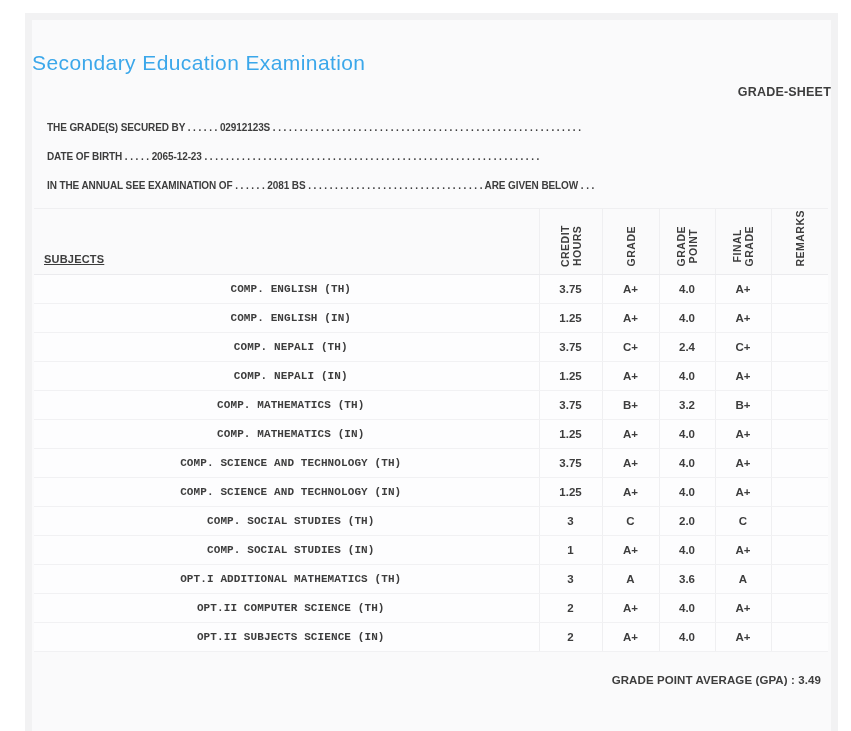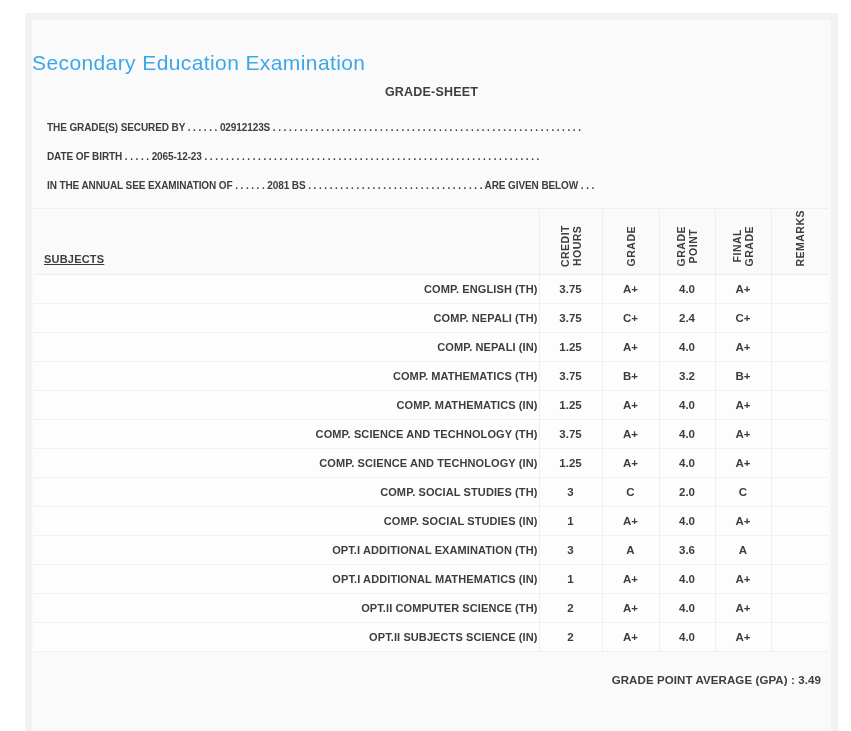--- a/index.html
+++ b/index.html
@@ -19,21 +19,21 @@
   .panel{
     margin:13px 13px 0 25px;width:813px;min-height:780px;
     background:var(--panel_frame);padding:7px;
   }
   .card{background:var(--panel_bg);min-height:766px;padding-bottom:10px;}
   .exam-title{
     padding-top:31px;text-align:left;font-size:21px;font-weight:400;
     color:var(--title_blue);letter-spacing:0.4px;
   }
   .gradesheet-heading{
-    text-align:center;margin-top:10px;font-size:12.5px;font-weight:bold;
+    text-align:right;margin-top:10px;font-size:12.5px;font-weight:bold;
     letter-spacing:0.2px;
   }
   .info{margin-top:14px;padding:0 15px;}
   .info-line{
     font-size:10px;font-weight:bold;line-height:29px;
     white-space:nowrap;overflow:hidden;letter-spacing:-0.1px;
   }
   .table-wrap{margin:8px 3px 0 2px;}
   table{width:100%;border-collapse:collapse;table-layout:fixed;}
   col.c-subjects{width:auto;}
@@ -51,21 +51,21 @@
   th.subjects{text-align:left;padding:0 0 9px 10px;font-size:11px;letter-spacing:0.2px;text-decoration:underline;}
   th.vert{text-align:center;padding-bottom:3px;}
   th.vert .rot{
     display:inline-block;writing-mode:vertical-rl;transform:rotate(180deg);
     font-size:10.5px;line-height:12px;letter-spacing:0.5px;white-space:pre-line;
   }
   tbody td{
     height:29px;font-weight:bold;border-bottom:1px solid #f1f1f3;
     background:var(--cell_bg);
   }
-  td.subject{padding-left:10px;text-align:right;font-size:11px;letter-spacing:0.1px;}
+  td.subject{padding-left:10px;text-align:center;font-size:11px;letter-spacing:0.1px;font-family:Liberation Mono, monospace;}
   td.val{text-align:center;font-size:11.5px;}
   .gpa-summary{
     text-align:right;font-size:11.5px;font-weight:bold;
     padding:22px 10px 18px 0;letter-spacing:0.1px;
   }
 </style>
 </head>
 <body>
 
 <div class="panel">
@@ -106,20 +106,28 @@
         <tbody>
           <tr>
               <td class="subject">COMP. ENGLISH (TH)</td>
               <td class="val">3.75</td>
               <td class="val">A+</td>
               <td class="val">4.0</td>
               <td class="val">A+</td>
               <td class="val"></td>
             </tr>
             <tr>
+              <td class="subject">COMP. ENGLISH (IN)</td>
+              <td class="val">1.25</td>
+              <td class="val">A+</td>
+              <td class="val">4.0</td>
+              <td class="val">A+</td>
+              <td class="val"></td>
+            </tr>
+            <tr>
               <td class="subject">COMP. NEPALI (TH)</td>
               <td class="val">3.75</td>
               <td class="val">C+</td>
               <td class="val">2.4</td>
               <td class="val">C+</td>
               <td class="val"></td>
             </tr>
             <tr>
               <td class="subject">COMP. NEPALI (IN)</td>
               <td class="val">1.25</td>
@@ -170,36 +178,28 @@
             </tr>
             <tr>
               <td class="subject">COMP. SOCIAL STUDIES (IN)</td>
               <td class="val">1</td>
               <td class="val">A+</td>
               <td class="val">4.0</td>
               <td class="val">A+</td>
               <td class="val"></td>
             </tr>
             <tr>
-              <td class="subject">OPT.I ADDITIONAL EXAMINATION (TH)</td>
+              <td class="subject">OPT.I ADDITIONAL MATHEMATICS (TH)</td>
               <td class="val">3</td>
               <td class="val">A</td>
               <td class="val">3.6</td>
               <td class="val">A</td>
               <td class="val"></td>
             </tr>
             <tr>
-              <td class="subject">OPT.I ADDITIONAL MATHEMATICS (IN)</td>
-              <td class="val">1</td>
-              <td class="val">A+</td>
-              <td class="val">4.0</td>
-              <td class="val">A+</td>
-              <td class="val"></td>
-            </tr>
-            <tr>
               <td class="subject">OPT.II COMPUTER SCIENCE (TH)</td>
               <td class="val">2</td>
               <td class="val">A+</td>
               <td class="val">4.0</td>
               <td class="val">A+</td>
               <td class="val"></td>
             </tr>
             <tr>
               <td class="subject">OPT.II SUBJECTS SCIENCE (IN)</td>
               <td class="val">2</td>

